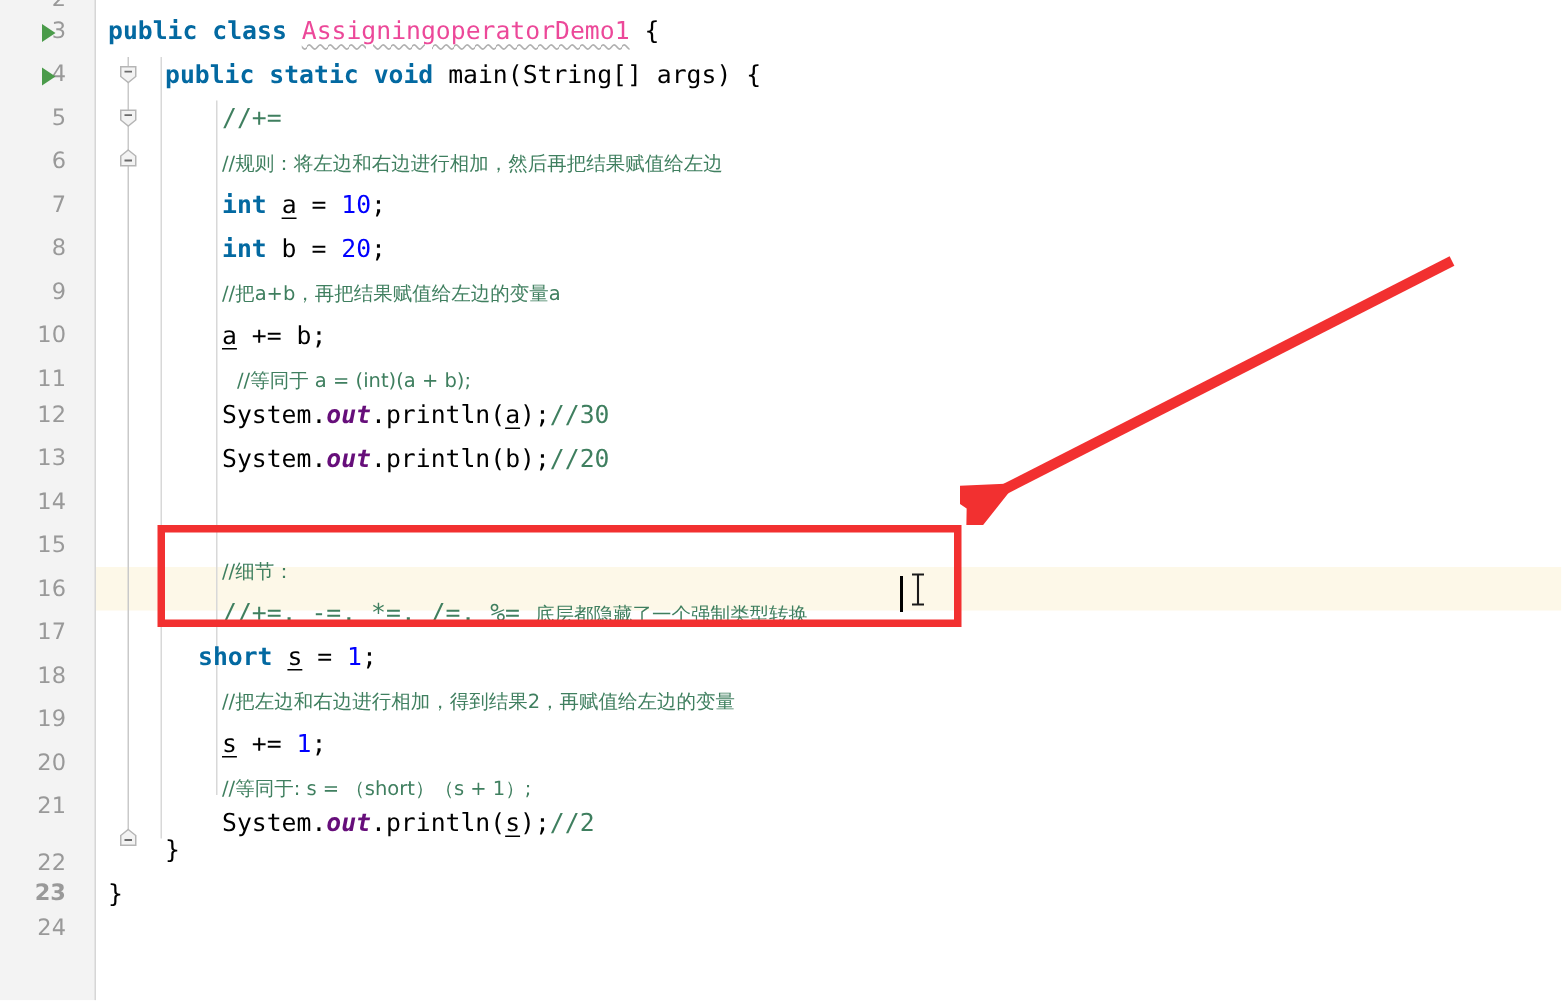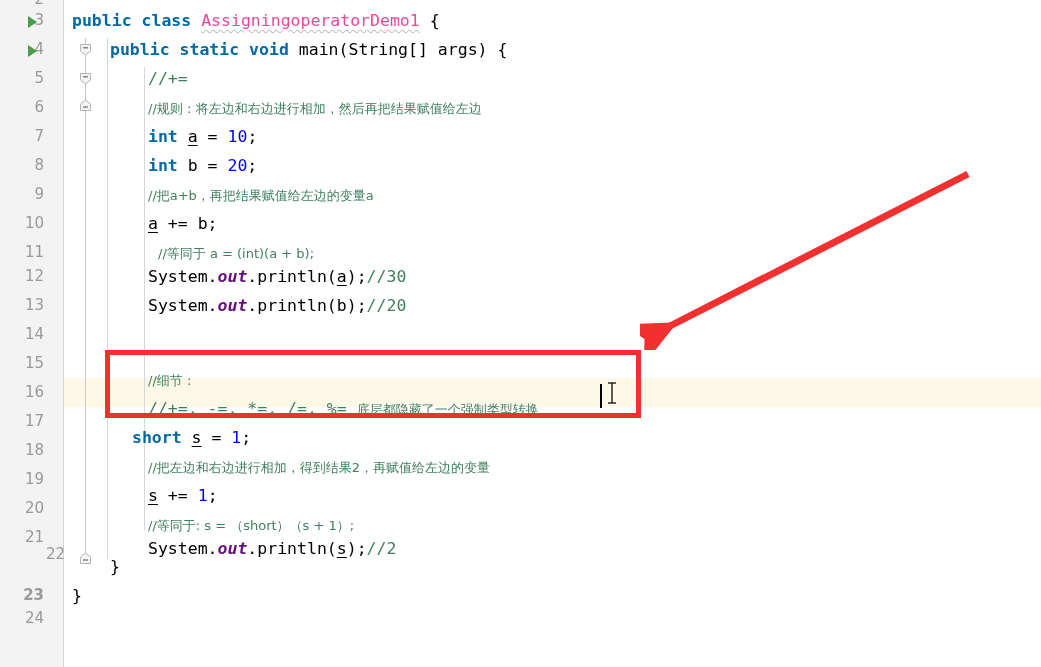--- a/index.html
+++ b/index.html
@@ -174,21 +174,21 @@
   <div class="line-num" style="top:262px;">12</div>
   <div class="line-num" style="top:291px;">13</div>
   <div class="line-num" style="top:320px;">14</div>
   <div class="line-num" style="top:349px;">15</div>
   <div class="line-num" style="top:378px;">16</div>
   <div class="line-num" style="top:407px;">17</div>
   <div class="line-num" style="top:436px;">18</div>
   <div class="line-num" style="top:465px;">19</div>
   <div class="line-num" style="top:494px;">20</div>
   <div class="line-num" style="top:523px;">21</div>
-  <div class="line-num" style="top:540px;margin-left:21px;">22</div>
+  <div class="line-num" style="top:561px;">22</div>
   <div class="line-num" style="top:581px;font-weight:bold;">23</div>
   <div class="line-num" style="top:604px;">24</div>
 
   <div class="run-marker" style="left:28px; top:16px;"></div>
   <div class="run-marker" style="left:28px; top:45px;"></div>
 
   <div class="fold-marker" style="left:79px; top:43px;">
     <svg width="13" height="13" viewBox="0 0 13 13">
       <path d="M1.5 1.5 H11.5 V8 L6.5 12 L1.5 8 Z" fill="#f3f3f3" stroke="#b5b5b5" stroke-width="1"></path>
       <line x1="4" y1="4.8" x2="9" y2="4.8" stroke="#6b6b6b" stroke-width="1.2"></line>

